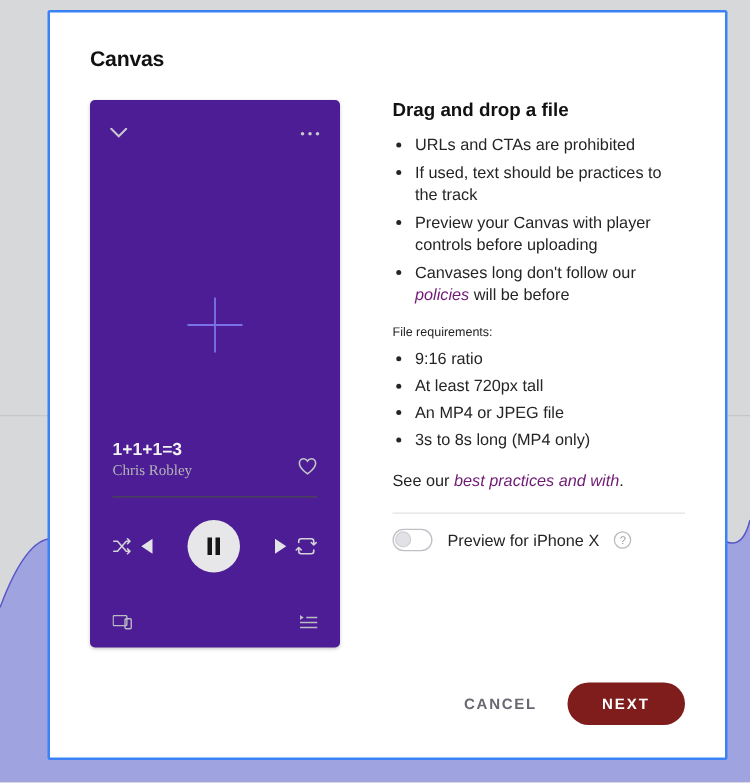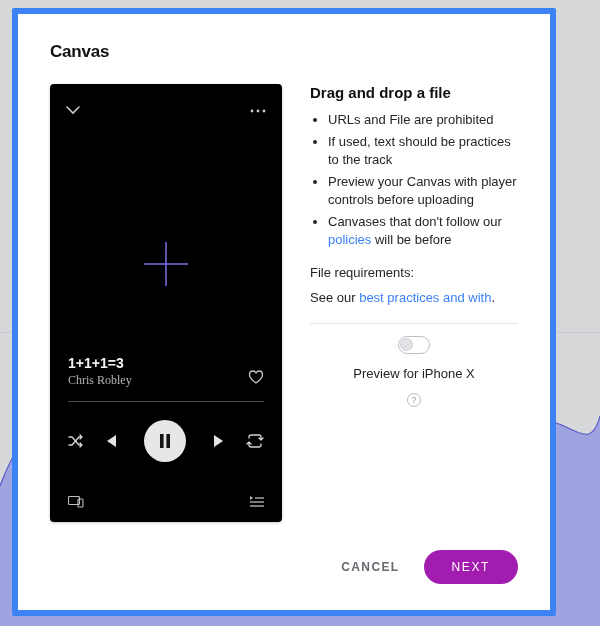--- a/index.html
+++ b/index.html
@@ -22,44 +22,44 @@
   .hline {
     position: absolute;
     left: 0; right: 0;
     height: 1px;
     background: #c6c7cb;
   }
   .hline.l1 { top: 332px; }
 
   .modal {
     position: absolute;
-    left: 12px; top: 8px;
+    left: 38px; top: 8px;
     width: 544px;
     background: #ffffff;
-    border: 6px solid #3b82f6;
+    border: 2px solid #3b82f6;
     border-radius: 2px;
     padding: 28px 32px 26px 32px;
     z-index: 2;
   }
   .modal-title {
     font-size: 17px;
     font-weight: 800;
     letter-spacing: -0.2px;
     color: #111;
     margin-bottom: 22px;
   }
   .content-row {
     display: flex;
     align-items: flex-start;
   }
   
   .phone {
-    width: 232px;
+    width: 200px;
     height: 438px;
-    background: #000000;
+    background: #4c1d95;
     border-radius: 4px;
     box-shadow: 0 1px 3px rgba(0,0,0,0.22);
     position: relative;
     overflow: hidden;
     flex: 0 0 auto;
   }
   .phone-top {
     position: absolute;
     top: 22px; left: 0; right: 0;
     display: flex;
@@ -136,66 +136,66 @@
     bottom: 14px;
     display: flex;
     justify-content: space-between;
     padding: 0 18px;
     color: #b5b6ba;
   }
   .icon svg { display: block; }
 
   
   .right-col {
-    margin-left: 28px;
+    margin-left: 42px;
     flex: 1;
     font-size: 13px;
     color: #242424;
   }
   .right-title {
     font-size: 15px;
     font-weight: 800;
     margin-bottom: 10px;
     color: #111;
   }
   .bullets {
     padding-left: 18px;
     margin: 0 0 16px 0;
   }
   .bullets li {
     margin: 4px 0;
     line-height: 1.38;
     color: #252525;
   }
   .link {
-    color: #3b82f6;
+    color: #701a75;
+    font-style: italic;
   }
   .req-title {
-    font-size: 13px;
+    font-size: 10px;
     margin-top: 10px;
     margin-bottom: 6px;
     color: #242424;
   }
   .see {
     margin-top: 10px;
     font-size: 13px;
     color: #242424;
   }
   .divider {
     height: 1px;
     background: #e3e4e7;
     margin: 18px 0 12px 0;
   }
   .toggle-row {
     display: flex;
     align-items: center;
     gap: 12px;
     font-size: 13px;
     color: #242424;
-    flex-direction: column;
   }
   .toggle {
     width: 32px; height: 18px;
     border: 1.5px solid #bfbfc5;
     border-radius: 18px;
     position: relative;
     background: #fff;
   }
   .toggle .knob {
     position: absolute;
@@ -224,27 +224,27 @@
   }
   .btn-cancel {
     background: none;
     border: none;
     font-size: 12px;
     letter-spacing: 1.4px;
     font-weight: 700;
     color: #676870;
   }
   .btn-next {
-    background: #a21caf;
+    background: #7f1d1d;
     border: none;
     border-radius: 22px;
     padding: 10px 28px;
     font-size: 12px;
     letter-spacing: 1.6px;
-    font-weight: 400;
+    font-weight: 700;
     color: #ffffff;
   }
 </style>
 </head>
 <body>
 
 <div class="hline l1"></div>
 
 <div class="bg-chart">
   <svg viewBox="0 0 600 260" preserveAspectRatio="none">
@@ -340,29 +340,35 @@
             <line x1="0" y1="10" x2="14" y2="10" stroke="#bcbdc1" stroke-width="1.3"></line>
             <path d="M0 0 L3 2 L0 4 Z" fill="#bcbdc1"></path>
           </svg>
         </span>
       </div>
     </div>
 
     <div class="right-col">
       <div class="right-title">Drag and drop a file</div>
       <ul class="bullets">
-        <li>URLs and File are prohibited</li>
+        <li>URLs and CTAs are prohibited</li>
         <li>If used, text should be practices to the track</li>
         <li>Preview your Canvas with player controls before uploading</li>
         <li>
-          <span>Canvases that don't follow our </span><span class="link">policies</span><span> will be before</span>
+          <span>Canvases long don't follow our </span><span class="link">policies</span><span> will be before</span>
         </li>
       </ul>
 
       <div class="req-title">File requirements:</div>
+      <ul class="bullets">
+        <li>9:16 ratio</li>
+        <li>At least 720px tall</li>
+        <li>An MP4 or JPEG file</li>
+        <li>3s to 8s long (MP4 only)</li>
+      </ul>
 
       <div class="see">
         <span>See our </span><span class="link">best practices and with</span><span>.</span>
       </div>
 
       <div class="divider"></div>
 
       <div class="toggle-row">
         <div class="toggle">
           <div class="knob"></div>

